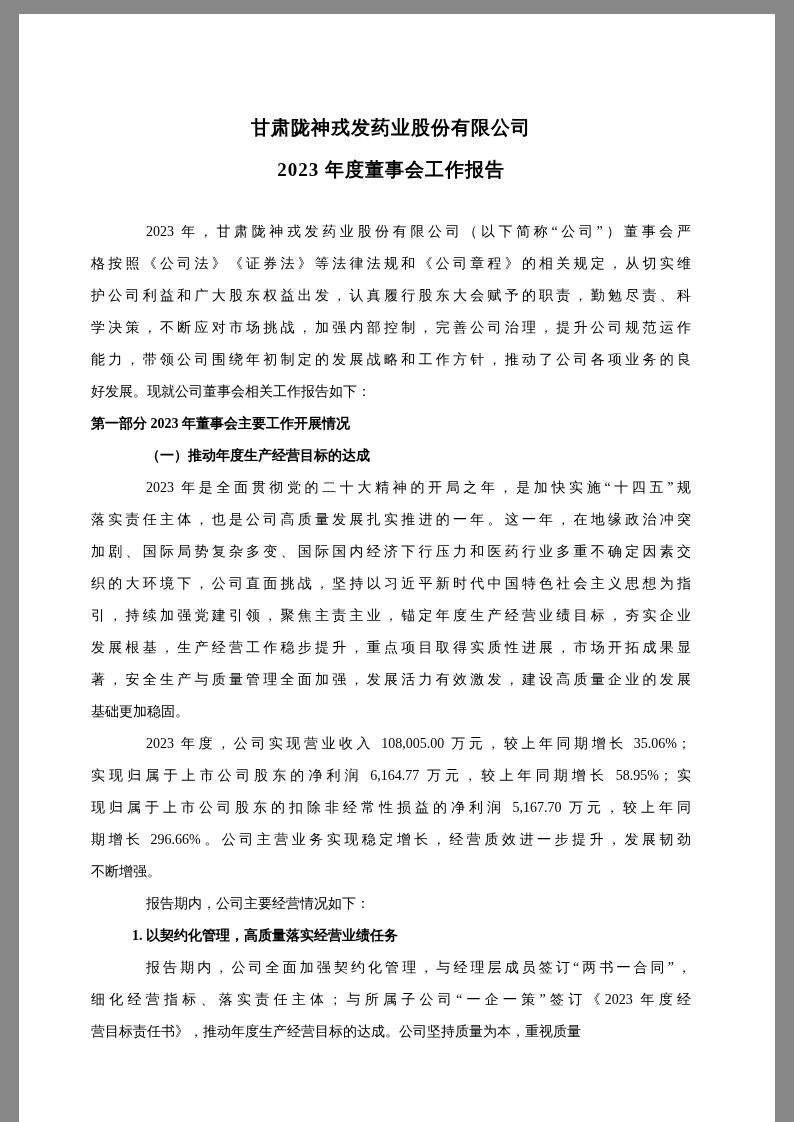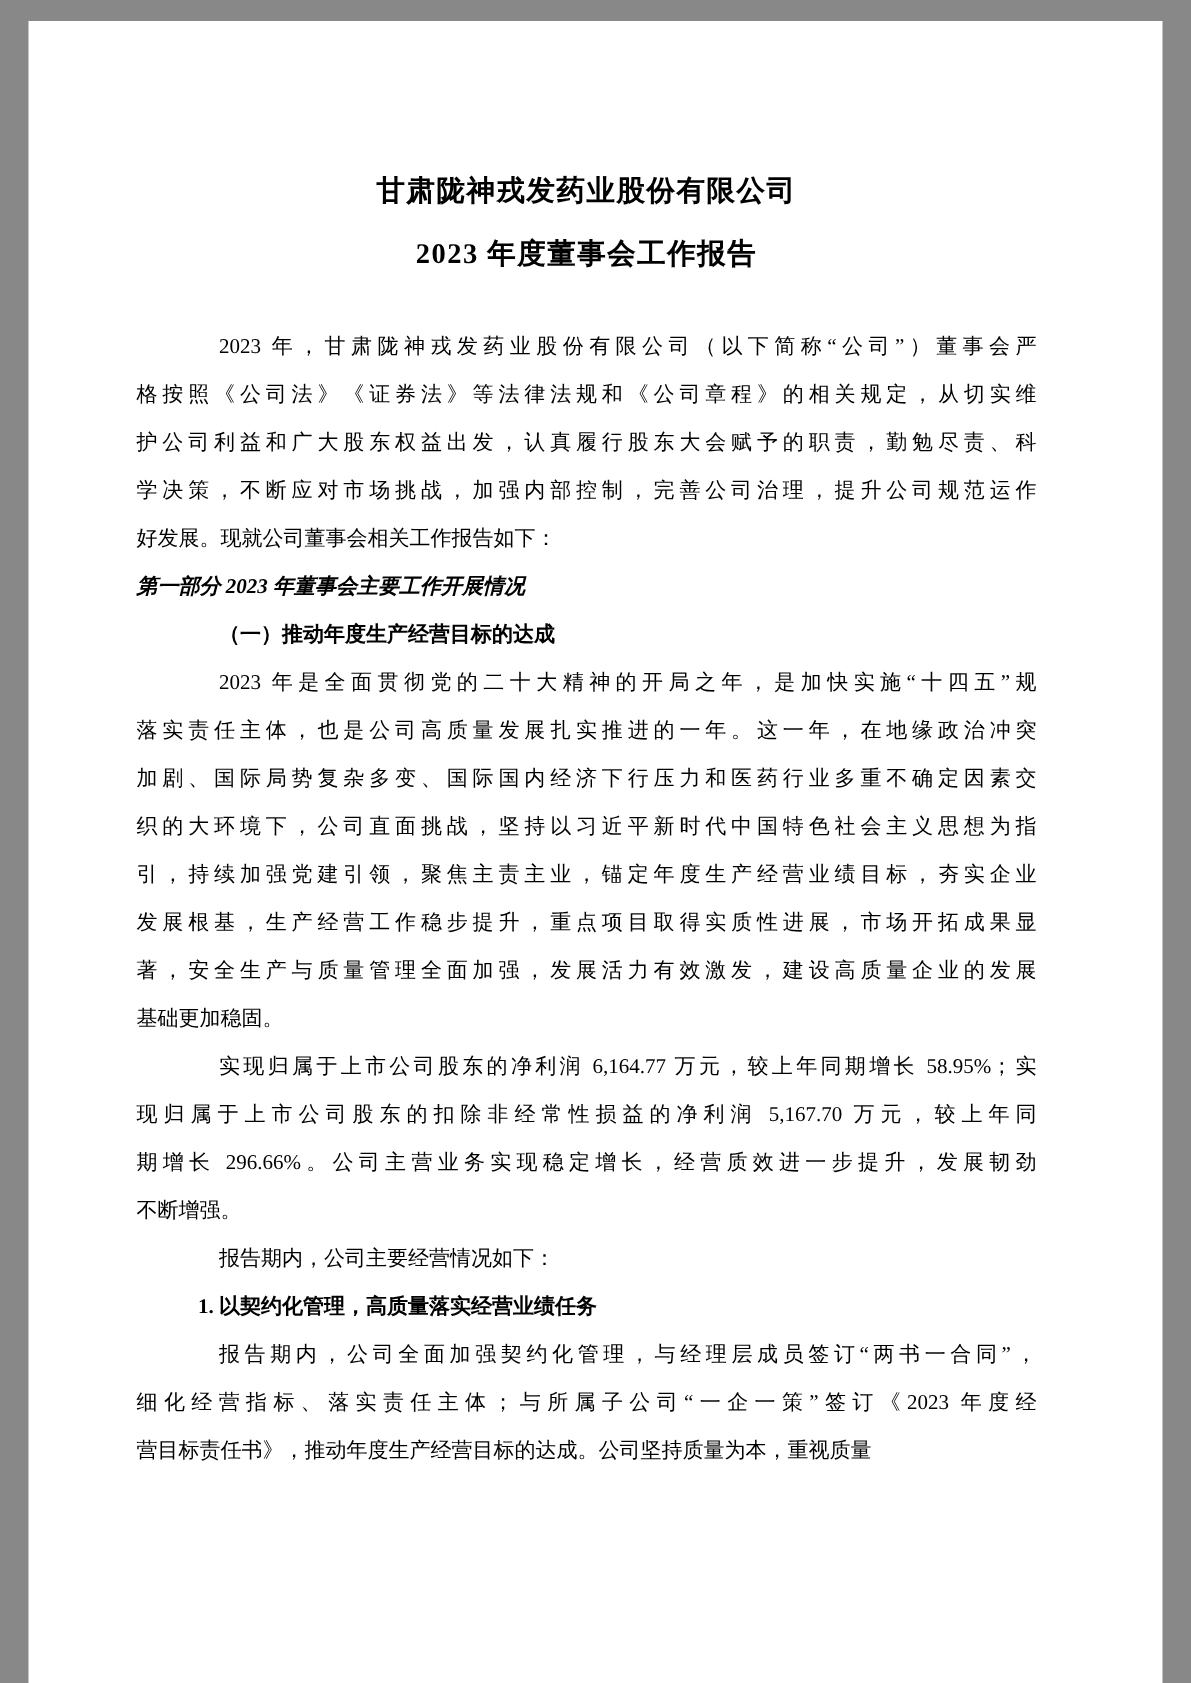--- a/index.html
+++ b/index.html
@@ -29,59 +29,61 @@
   }
   .block { }
   .line {
     text-align:justify;
     text-align-last:justify;
     min-height:32px;
   }
   .block .line:last-child { text-align-last:left; }
   .paragraph .line:first-child { text-indent:55px; }
   .heading-center { font-weight:bold; }
-  .heading-center .line { text-align:left; text-align-last:center;font-style:italic; }
+  .heading-center .line { text-align:left; text-align-last:center; }
   .heading-sub { font-weight:bold; }
   .heading-sub .line { text-indent:55px; text-align-last:left; }
   .heading-num { font-weight:bold; }
   .heading-num .line { text-indent:41px; text-align-last:left; }
 </style>
 </head>
 <body>
 
 <div class="page">
   <div class="title-block">
     <div class="title-line">甘肃陇神戎发药业股份有限公司</div>
     <div class="title-line">2023 年度董事会工作报告</div>
   </div>
   <div class="doc">
       <div class="block paragraph">
         <div class="line">2023 年，甘肃陇神戎发药业股份有限公司（以下简称“公司”）董事会严</div>
         <div class="line">格按照《公司法》《证券法》等法律法规和《公司章程》的相关规定，从切实维</div>
         <div class="line">护公司利益和广大股东权益出发，认真履行股东大会赋予的职责，勤勉尽责、科</div>
         <div class="line">学决策，不断应对市场挑战，加强内部控制，完善公司治理，提升公司规范运作</div>
+        <div class="line">能力，带领公司围绕年初制定的发展战略和工作方针，推动了公司各项业务的良</div>
         <div class="line">好发展。现就公司董事会相关工作报告如下：</div>
       </div>
       <div class="block heading-center">
         <div class="line">第一部分 2023 年董事会主要工作开展情况</div>
       </div>
       <div class="block heading-sub">
         <div class="line">（一）推动年度生产经营目标的达成</div>
       </div>
       <div class="block paragraph">
         <div class="line">2023 年是全面贯彻党的二十大精神的开局之年，是加快实施“十四五”规</div>
         <div class="line">落实责任主体，也是公司高质量发展扎实推进的一年。这一年，在地缘政治冲突</div>
         <div class="line">加剧、国际局势复杂多变、国际国内经济下行压力和医药行业多重不确定因素交</div>
         <div class="line">织的大环境下，公司直面挑战，坚持以习近平新时代中国特色社会主义思想为指</div>
         <div class="line">引，持续加强党建引领，聚焦主责主业，锚定年度生产经营业绩目标，夯实企业</div>
         <div class="line">发展根基，生产经营工作稳步提升，重点项目取得实质性进展，市场开拓成果显</div>
         <div class="line">著，安全生产与质量管理全面加强，发展活力有效激发，建设高质量企业的发展</div>
         <div class="line">基础更加稳固。</div>
       </div>
       <div class="block paragraph">
+        <div class="line">2023 年度，公司实现营业收入 108,005.00 万元，较上年同期增长 35.06%；</div>
         <div class="line">实现归属于上市公司股东的净利润 6,164.77 万元，较上年同期增长 58.95%；实</div>
         <div class="line">现归属于上市公司股东的扣除非经常性损益的净利润 5,167.70 万元，较上年同</div>
         <div class="line">期增长 296.66%。公司主营业务实现稳定增长，经营质效进一步提升，发展韧劲</div>
         <div class="line">不断增强。</div>
       </div>
       <div class="block paragraph">
         <div class="line">报告期内，公司主要经营情况如下：</div>
       </div>
       <div class="block heading-num">
         <div class="line">1. 以契约化管理，高质量落实经营业绩任务</div>

